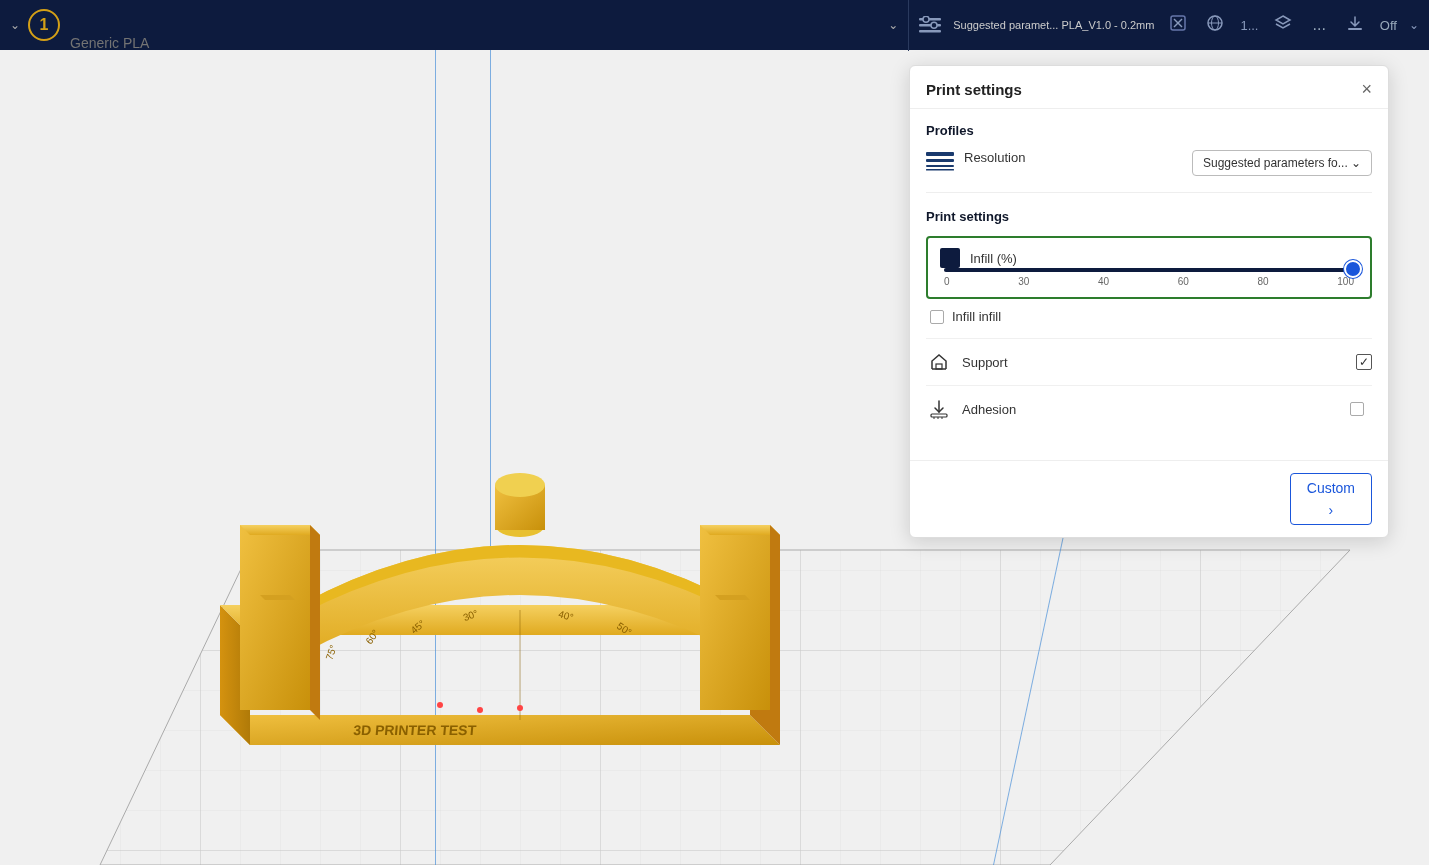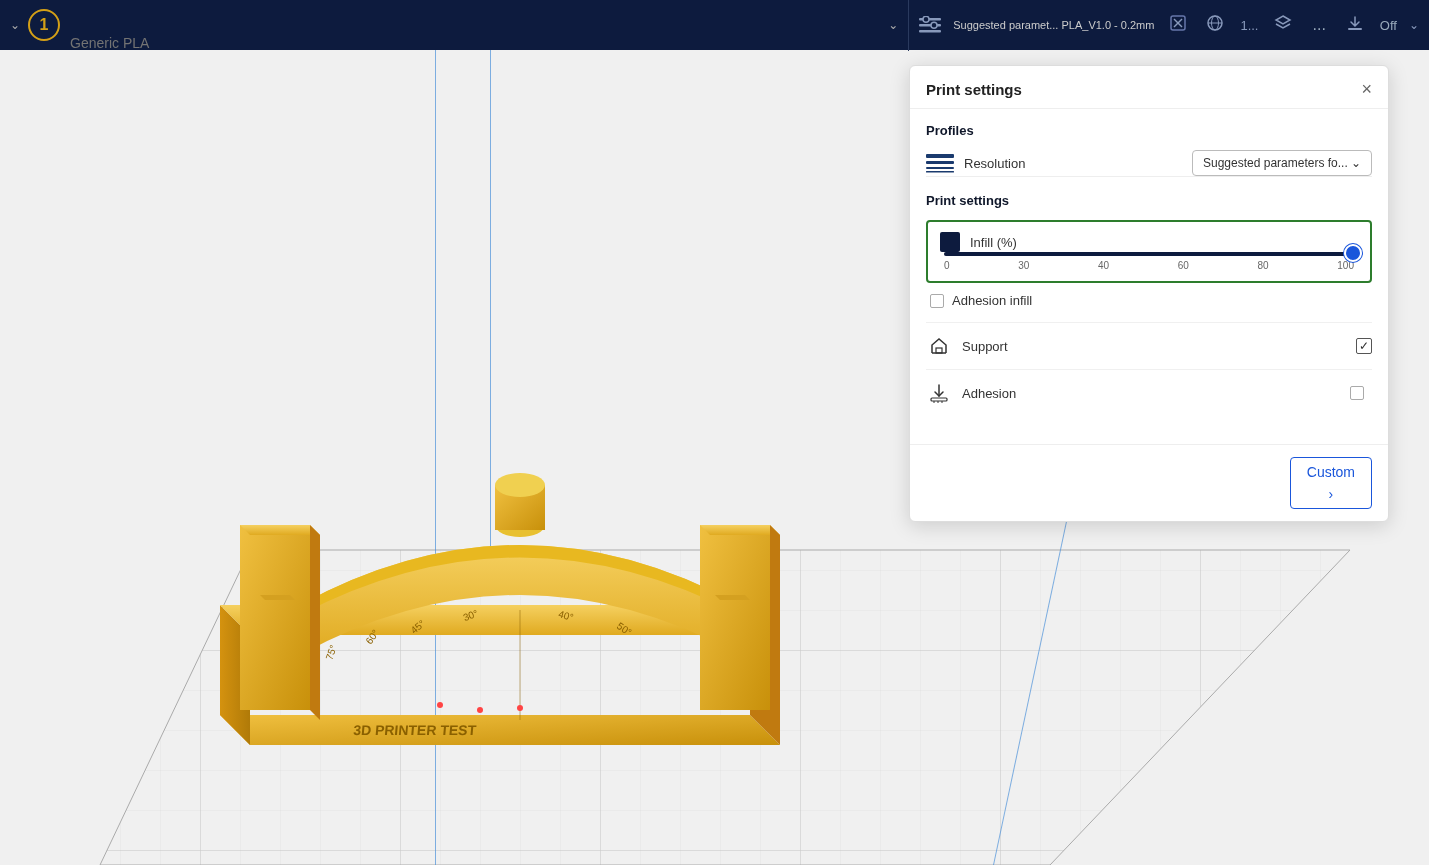--- a/index.html
+++ b/index.html
@@ -164,22 +164,23 @@
     .section-label {
       font-size: 13px;
       font-weight: 600;
       color: #0f172a;
       margin-bottom: 12px;
     }
 
     
     .profiles-row {
       display: flex;
-      align-items: center;
+      align-items: flex-start;
       margin-bottom: 16px;
+      padding-bottom: 16px;
       border-bottom: 1px solid #eee;
     }
 
     .resolution-icon {
       width: 28px;
       height: 22px;
       margin-right: 10px;
       flex-shrink: 0;
     }
 
@@ -589,21 +590,21 @@
               <span>40</span>
               <span>60</span>
               <span>80</span>
               <span>100</span>
             </div>
           </div>
         </div>
 
         <div class="gradual-infill-row">
           <div class="checkbox"></div>
-          <span class="checkbox-label">Adhesion infill</span>
+          <span class="checkbox-label">Infill infill</span>
         </div>
 
         <div class="setting-row">
           <div class="setting-icon">
             <svg width="22" height="22" viewBox="0 0 22 22" fill="none" xmlns="http://www.w3.org/2000/svg">
               <path d="M4 18 L4 10 L11 4 L18 10 L18 18" stroke="#333" stroke-width="1.5" fill="none"></path>
               <rect x="8" y="13" width="6" height="5" stroke="#333" stroke-width="1.2" fill="none"></rect>
               <line x1="4" y1="18" x2="18" y2="18" stroke="#333" stroke-width="1.5"></line>
             </svg>
           </div>

